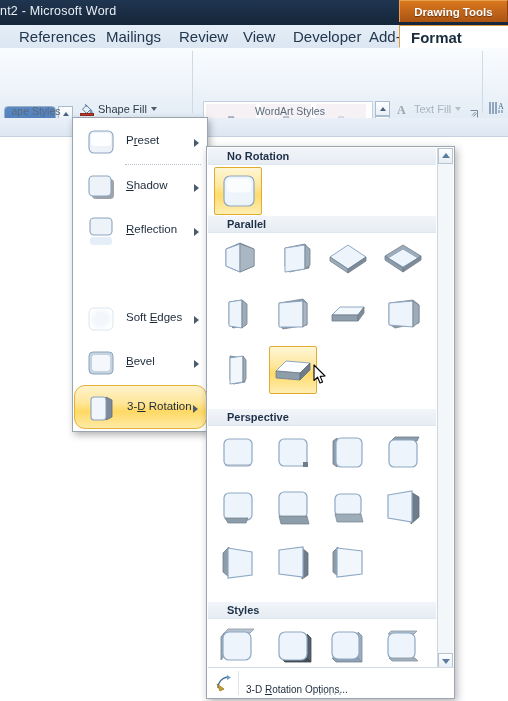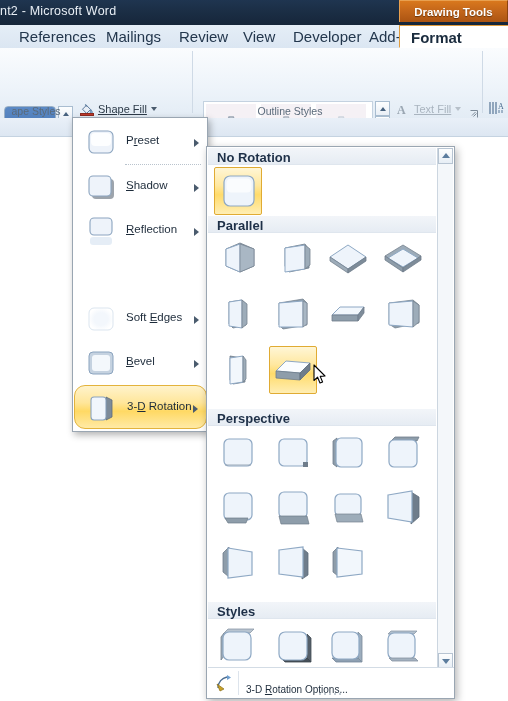--- a/index.html
+++ b/index.html
@@ -103,21 +103,20 @@
     position:absolute;left:0.5px;top:2px;width:0;height:0;
     border-left:3px solid transparent;border-right:3px solid transparent;
     border-top:3px solid #46617e;
   }
 
   
   .cmd{
     position:absolute;height:17px;line-height:17px;
     font-size:11px;color:#2d3b49;white-space:nowrap;padding-left:20px;
     box-sizing:border-box;
-    text-decoration:underline;
   }
   .cmd .caret{
     display:inline-block;width:0;height:0;margin-left:4px;
     vertical-align:2px;
     border-left:3px solid transparent;border-right:3px solid transparent;
     border-top:4px solid #4a5b6d;
   }
   .cmd.dim{color:#a9b4bf;}
   .cmd.dim .caret{border-top-color:#b7c0c9;}
   .cmd.hot{
@@ -201,21 +200,21 @@
     position:absolute;left:1px;top:1px;width:228px;height:521px;
     overflow:hidden;
   }
   .sec-head{
     position:absolute;left:0;width:228px;height:17px;
     background:linear-gradient(to bottom,#f2f5f9,#e6ecf3);
     border-bottom:1px solid #dfe6ee;
     box-sizing:border-box;
   }
   .sec-head span{
-    position:absolute;left:9px;top:2px;font-size:13px;font-weight:bold;color:#1e3048;
+    position:absolute;left:19px;top:2px;font-size:11px;font-weight:bold;color:#1e3048;
   }
   .gitem{
     position:absolute;width:48px;height:48px;box-sizing:border-box;
   }
   .gitem.sel,.gitem.hov{
     background:linear-gradient(to bottom,#fff6d6 0%,#ffe8a0 38%,#ffdb6b 58%,#ffeeb4 100%);
     border:1px solid #e0ab33;border-radius:2px;
   }
   
   .cube{position:absolute;left:0;top:0;width:48px;height:48px;}
@@ -380,21 +379,21 @@
     <div class="cmd" style="left:394px;top:95px;">
       <span class="ico">
         <svg width="14" height="14" viewBox="0 0 14 14">
           <circle cx="7" cy="7" r="6" fill="none" stroke="#6fa8dc" stroke-width="1.1"></circle>
           <text x="3.3" y="11" font-family="Liberation Serif, serif" font-size="11" font-weight="bold" fill="#2f6db5">A</text>
         </svg>
       </span>
       <span>Text Effects</span><span class="caret"></span>
     </div>
 
-    <div class="grp-label" style="left:200px;width:180px;">Outline Styles</div>
+    <div class="grp-label" style="left:200px;width:180px;">WordArt Styles</div>
     <div style="position:absolute;left:470px;bottom:2px;width:8px;height:8px;">
       <svg width="8" height="8" viewBox="0 0 8 8">
           <path d="M0.5 0.5 H7.5 V7.5" fill="none" stroke="#7d8b99" stroke-width="1"></path>
           <path d="M5.5 2 L2 5.5 M6.5 3.5 L3.5 6.5" stroke="#7d8b99" stroke-width="1"></path>
         </svg>
     </div>
 
     <div class="grp-sep" style="left:482px;"></div>
 
     <div style="position:absolute;left:488px;top:52px;width:18px;height:16px;">

